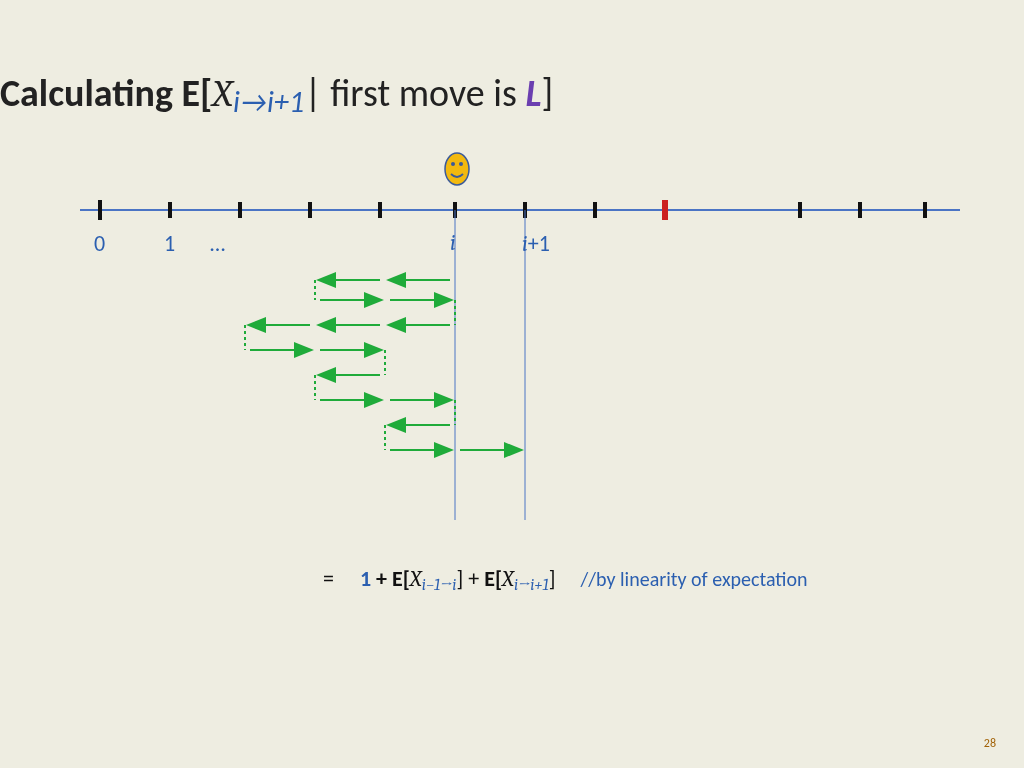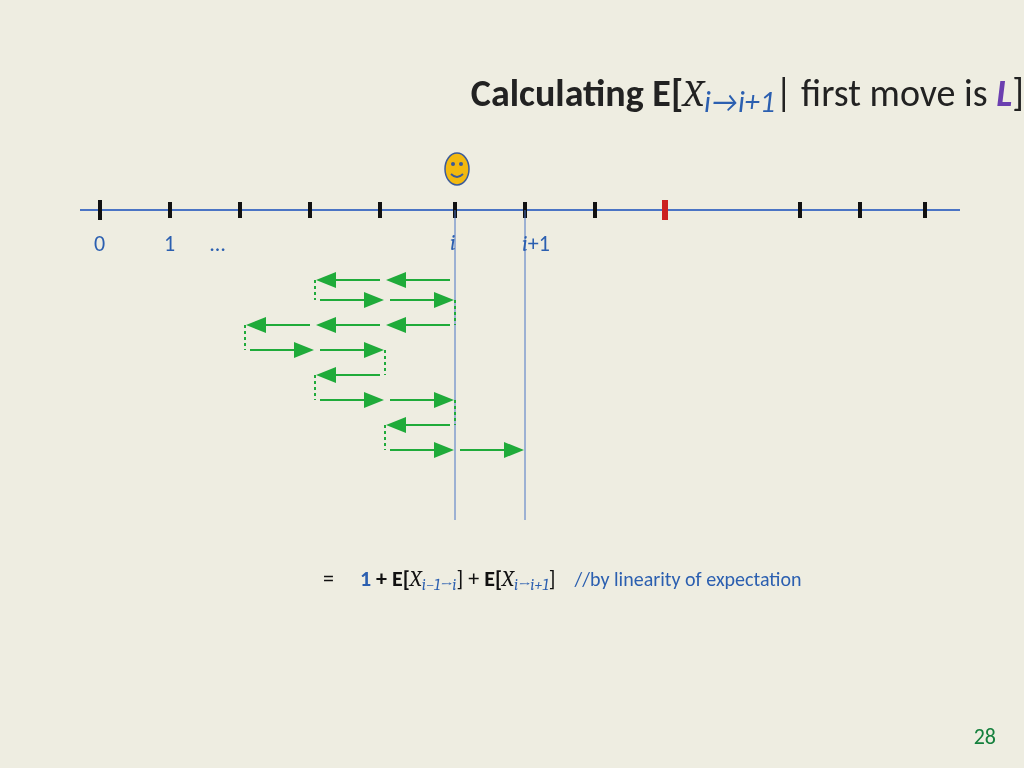--- a/index.html
+++ b/index.html
@@ -15,21 +15,21 @@
   .slide {
     position: relative;
     width: 1024px;
     height: 768px;
   }
   .title {
     position: absolute;
     top: 70px;
     left: 0;
     width: 1024px;
-    text-align: right;
+    text-align: left;
     font-size: 38px;
     color: #222;
   }
   .title .bold { font-weight: 700; }
   .title .sub { font-style: italic; color: #2b5fb0; font-size: 30px; vertical-align: -6px; }
   .title .L { font-weight: 700; font-style: italic; color: #6b3fb0; }
   .numberline-area {
     position: absolute;
     top: 160px;
     left: 80px;
@@ -57,27 +57,27 @@
     font-size: 22px;
     color: #111;
   }
   .eq-block .row { margin-bottom: 6px; white-space: nowrap; }
   .eq-block .b { font-weight: 700; }
   .eq-block .var { font-style: italic; font-family: "Cambria", "Times New Roman", serif; }
   .eq-block .sub { font-style: italic; color: #2b5fb0; font-size: 16px; vertical-align: -4px; font-family: "Cambria", serif;}
   .eq-block .L { font-weight: 700; font-style: italic; color: #6b3fb0; }
   .eq-block .one { font-weight: 700; color: #2b5fb0; }
   .eq-block .indent { display:inline-block; width: 278px; text-align:right; padding-right:6px;}
-  .eq-block .comment { color: #2b5fb0; font-size: 20px; margin-left: 14px;}
+  .eq-block .comment { color: #2b5fb0; font-size: 20px; margin-left: 20px;}
   .page-num {
     position: absolute;
     bottom: 18px;
     right: 28px;
-    color: #15803d;
-    font-size: 22px;
+    color: #a16207;
+    font-size: 12px;
   }
 </style>
 </head>
 <body>
 
 <div class="slide">
 
   <div class="title">
     <span class="bold">Calculating E[</span><span class="var" style="font-style:italic;font-family:'Cambria',serif;">X</span><span class="sub">i→i+1</span><span>| first move is </span><span class="L">L</span><span>]</span>
   </div>

